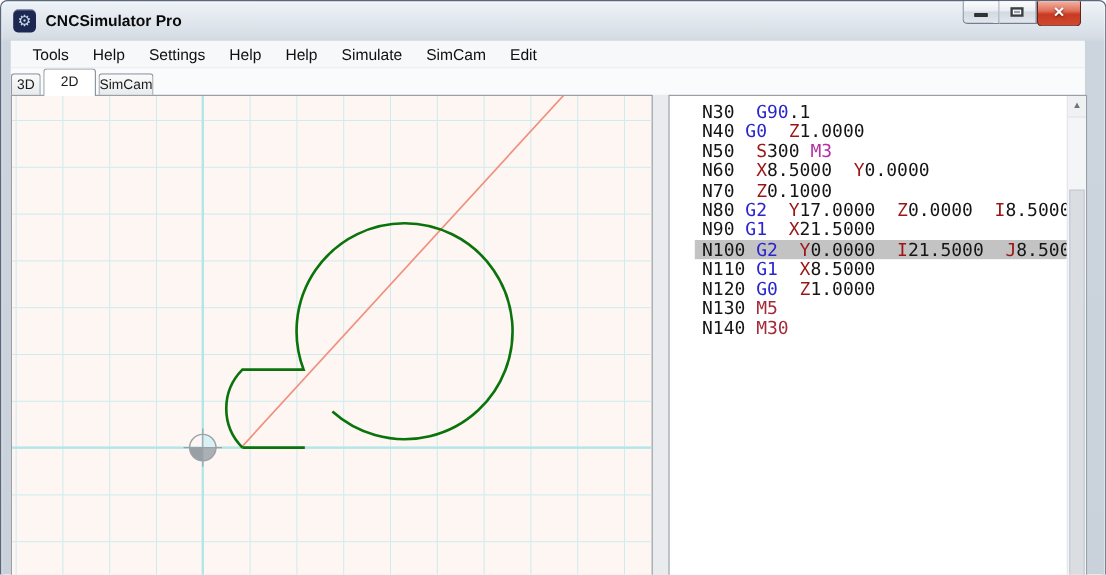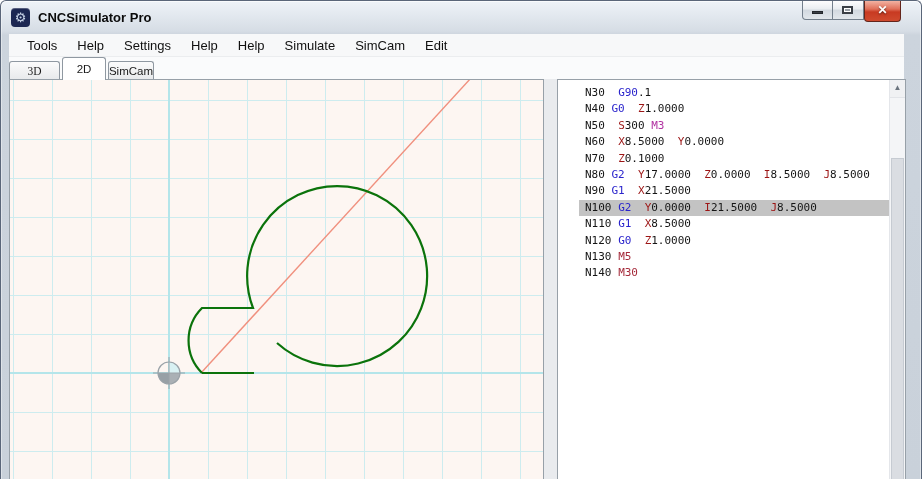--- a/index.html
+++ b/index.html
@@ -50,21 +50,21 @@
      background-image:linear-gradient(to right,#cdecef 0,#cdecef 1px,transparent 1px),
                       linear-gradient(to bottom,#cdecef 0,#cdecef 1px,transparent 1px);
      background-size:39px 39px;background-position:3px 20px;}
   .axis-v{position:absolute;left:158px;top:0;bottom:0;width:2px;background:#b4e5ea;}
   .axis-h{position:absolute;top:292px;left:0;right:0;height:2px;background:#b4e5ea;}
   .toolpath-svg{position:absolute;inset:0;}
   
   .editor-panel{position:absolute;left:548px;top:45px;width:347px;height:402px;background:#ffffff;
                 border:1px solid #97a0a8;overflow:hidden;z-index:2;}
   .code{position:absolute;left:0;top:5px;right:16px;font-family:"DejaVu Sans Mono",monospace;
-        font-size:11px;line-height:16.4px;white-space:pre;}
+        font-size:15px;line-height:16.4px;white-space:pre;}
   .code-row{margin-left:21px;padding-left:6px;height:16.4px;cursor:text;}
   .scrollbar{position:absolute;right:0;top:0;bottom:0;width:16px;background:#f4f5f7;border-left:1px solid #e4e6ea;box-sizing:border-box;}
   .scroll-up{height:17px;background:#f0f1f3;border-bottom:1px solid #e2e4e8;color:#6b747e;
              font-size:8px;text-align:center;line-height:16px;}
   .scroll-thumb{position:absolute;left:1px;right:1px;top:78px;bottom:0;background:#dadde2;border:1px solid #c6cbd2;box-sizing:border-box;}
 </style>
 </head>
 <body>
 
 <div class="window">
@@ -92,21 +92,21 @@
         <div class="menu-item">Settings</div>
         <div class="menu-item">Help</div>
         <div class="menu-item">Help</div>
         <div class="menu-item">Simulate</div>
         <div class="menu-item">SimCam</div>
         <div class="menu-item">Edit</div>
       </div>
 
     <div class="tabrow-bg"></div>
     <div class="tabstrip" id="tabs-left">
-        <div class="tab" style="width: 51px; font-family: Liberation Serif, serif;">3D</div>
+        <div class="tab" style="width: 25px;">3D</div>
         <div class="tab active" style="width: 44px;">2D</div>
         <div class="tab" style="width: 46px;">SimCam</div>
       </div>
 
     <div class="canvas-panel">
       <div class="canvas-grid"></div>
       <div class="axis-v"></div>
       <div class="axis-h"></div>
       <svg class="toolpath-svg" width="533" height="402" viewBox="0 0 533 402">
 

